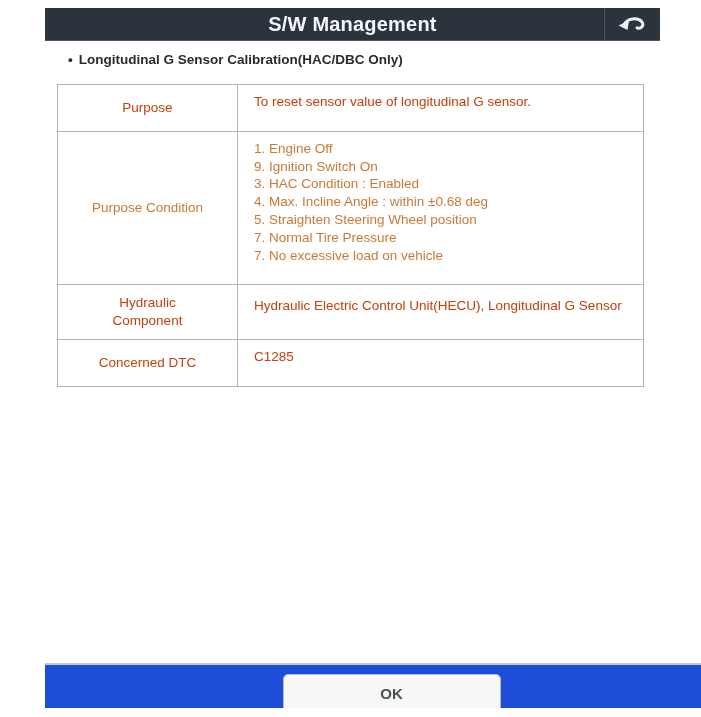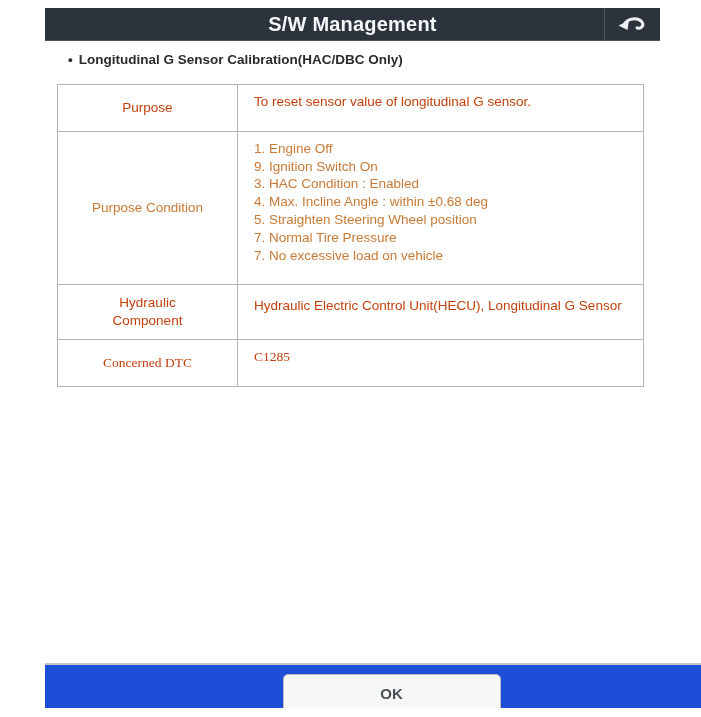--- a/index.html
+++ b/index.html
@@ -44,21 +44,21 @@
   }
   .info-table td.label {
     width:180px; text-align:center; padding:6px 30px; line-height:1.34;
   }
   .info-table td.value {
     padding:8px 14px 20px 16px; line-height:1.32;
   }
   tr.row-purpose td   { height:35px; }
   tr.row-enable td    { height:146px; }
   tr.row-component td { height:55px; }
-  tr.row-dtc td       { height:38px;font-family:Liberation Serif, serif; }
+  tr.row-dtc td       { height:38px; }
   tr.row-failsafe td  { height:38px; }
   tr.row-etc td       { height:38px; }
   tr.accent td { color:#c87a36; }
   .cond-line { line-height:17.8px; white-space:nowrap; }
 
   
   .footer {
     position:absolute; left:45px; top:663px; width:693px; height:45px;
     background:#1d4ed8; border-top:2px solid #c5c9c8; overflow:hidden;
   }

